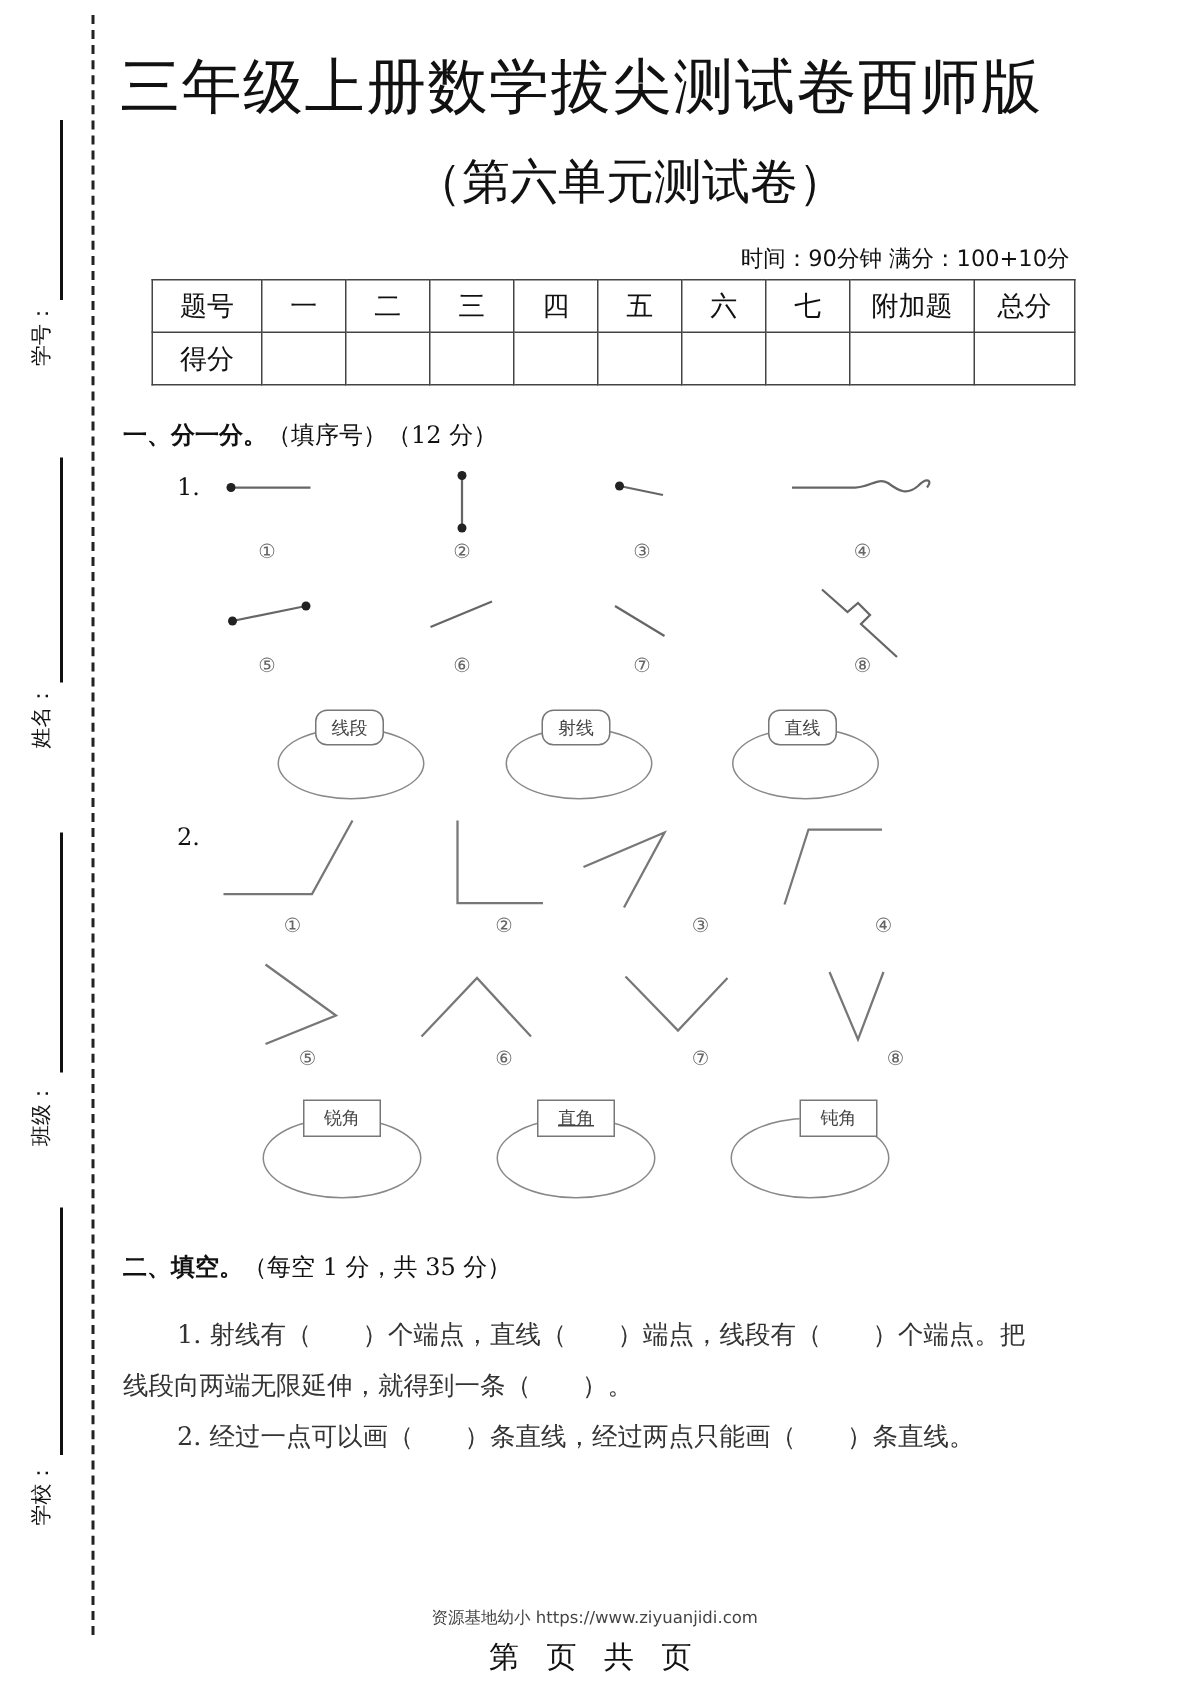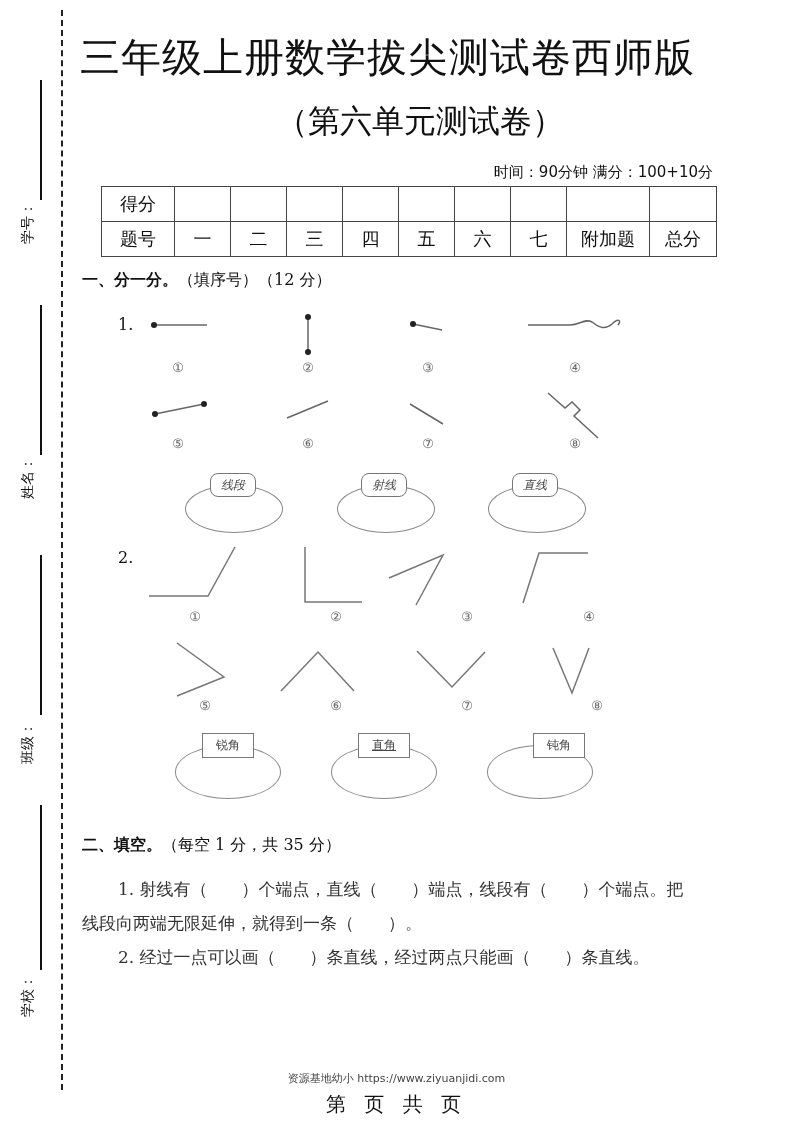--- a/index.html
+++ b/index.html
@@ -12,21 +12,21 @@
   .meta { position:absolute; right:80px; top:163px; font-size:15px; }
   table.score { position:absolute; left:101px; top:186px; border-collapse:collapse; font-size:18px; }
   table.score td { border:1px solid #444; height:34px; text-align:center; padding:0; }
   .sec-title { position:absolute; left:82px; font-size:16px; font-family:"DejaVu Serif", serif; }
   .sec-title b { font-family:"DejaVu Sans", sans-serif; font-weight:bold; }
   .qnum { position:absolute; font-size:16px; font-family:"DejaVu Serif", serif; }
   .fig { position:absolute; }
   .circ { position:absolute; font-size:13px; color:#666; font-family:"DejaVu Serif", serif; width:20px; text-align:center; }
   .oval { position:absolute; border:1.5px solid #888; border-radius:50%; }
   .tag { position:absolute; background:#fff; border:1.5px solid #777; font-size:12px; text-align:center; font-family:"DejaVu Serif", serif; color:#444; }
-  .tag.round { border-radius:8px;font-style:italic; }
+  .tag.round { border-radius:8px; }
   .para { position:absolute; left:82px; font-size:17px; font-family:"DejaVu Serif", serif; color:#333; white-space:nowrap; }
   .footer1 { position:absolute; left:0; width:793px; top:1071px; text-align:center; font-size:11px; color:#444; }
   .footer2 { position:absolute; left:0; width:793px; top:1091px; text-align:center; font-size:20px; font-weight:normal; letter-spacing:6px; }
 </style>
 </head>
 <body>
 
 <div class="dashline"></div>
 
 <div class="bind-line" style="top:80px;height:120px;"></div>
@@ -38,47 +38,47 @@
 <div class="bind-line" style="top:805px;height:165px;"></div>
 <div class="side-label" style="top:998px;">学校：</div>
 
 <div class="title">三年级上册数学拔尖测试卷西师版</div>
 <div class="subtitle">（第六单元测试卷）</div>
 <div class="meta">时间：90分钟  满分：100+10分</div>
 
 <table class="score">
   <tbody>
       <tr>
+    <td style="width:72px">题号</td>
+    <td style="width:55px">一</td>
+    <td style="width:55px">二</td>
+    <td style="width:55px">三</td>
+    <td style="width:55px">四</td>
+    <td style="width:55px">五</td>
+    <td style="width:55px">六</td>
+    <td style="width:55px">七</td>
+    <td style="width:82px">附加题</td>
+    <td style="width:66px">总分</td>
+  </tr>
+  <tr>
     <td>得分</td>
     <td></td>
     <td></td>
     <td></td>
     <td></td>
     <td></td>
     <td></td>
     <td></td>
     <td></td>
     <td></td>
   </tr>
-  <tr>
-    <td style="width:72px">题号</td>
-    <td style="width:55px">一</td>
-    <td style="width:55px">二</td>
-    <td style="width:55px">三</td>
-    <td style="width:55px">四</td>
-    <td style="width:55px">五</td>
-    <td style="width:55px">六</td>
-    <td style="width:55px">七</td>
-    <td style="width:82px">附加题</td>
-    <td style="width:66px">总分</td>
-  </tr>
 </tbody>
   </table>
 
-<div class="sec-title" style="top:270px;">
+<div class="sec-title" style="top:280px;">
   <b>一、分一分。</b><span>（填序号）（12 分）</span>
 </div>
 <div class="qnum" style="left:118px;top:315px;">1.</div>
 
 <svg class="fig" style="left:140px;top:300px;" width="500" height="150">
   <g stroke="#666" stroke-width="1.5" fill="none">
 
     <line x1="14" y1="25" x2="67" y2="25"></line>
 
     <line x1="168" y1="17" x2="168" y2="52"></line>

